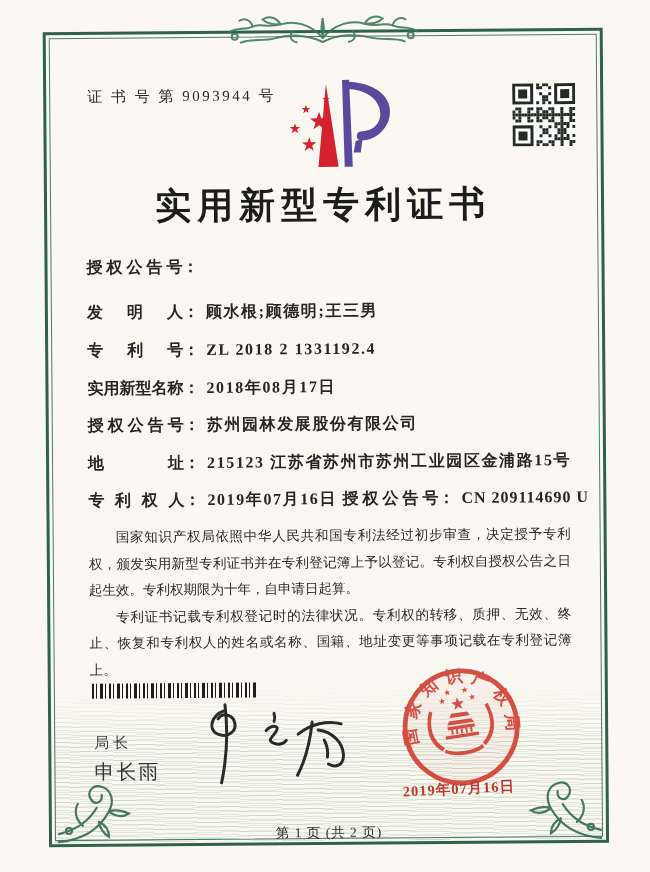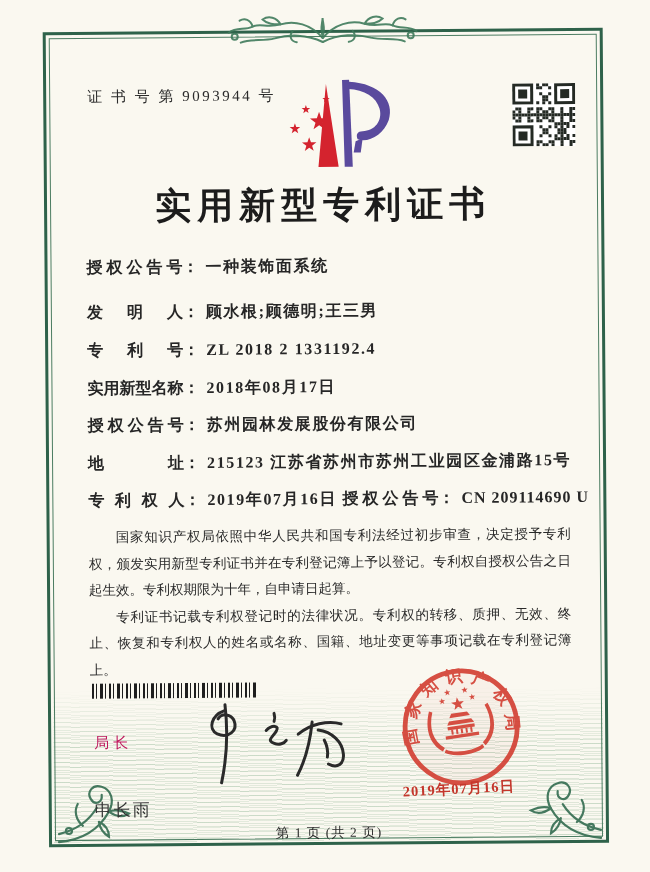--- a/index.html
+++ b/index.html
@@ -58,22 +58,22 @@
     font-size:13.5px;line-height:26.5px;color:#2a2a2a;font-weight:500;}
   .body-text p{margin:0;text-indent:2em;text-align:justify;}
 
   
   .barcode{position:absolute;left:90px;top:682px;width:166px;height:15px;
     background:repeating-linear-gradient(90deg,
       #1e1e1e 0 2px, rgba(0,0,0,0) 2px 4px,
       #1e1e1e 4px 5px, rgba(0,0,0,0) 5px 8px,
       #1e1e1e 8px 11px, rgba(0,0,0,0) 11px 13px,
       #1e1e1e 13px 14px, rgba(0,0,0,0) 14px 17px);}
-  .signer-title{position:absolute;left:92px;top:732px;font-size:15px;letter-spacing:4px;color:#be185d;}
-  .signer-name{position:absolute;left:92px;top:757px;font-size:17px;letter-spacing:2px;color:#333;margin-top:40px;}
+  .signer-title{position:absolute;left:92px;top:732px;font-size:15px;letter-spacing:4px;color:#404040;}
+  .signer-name{position:absolute;left:92px;top:757px;font-size:20px;letter-spacing:2px;color:#333;}
   .signature{position:absolute;left:192px;top:700px;width:160px;height:90px;}
 
   .seal{position:absolute;left:399px;top:668px;width:120px;height:120px;transform:rotate(-8deg);}
   .seal-date{position:absolute;left:400px;top:780px;width:140px;font-size:14.5px;font-weight:700;
     color:#c4372c;letter-spacing:1px;transform:rotate(-2.5deg);}
 
   .footer{position:absolute;left:46px;right:44px;top:824px;text-align:center;
     font-size:13.5px;color:#2b2b2b;letter-spacing:1px;}
 </style>
 </head>
@@ -276,21 +276,20 @@
       <rect x="0" y="42" width="21" height="21" fill="#242a24"></rect>
       <rect x="3" y="45" width="15" height="15" fill="#ffffff"></rect>
       <rect x="6" y="48" width="9" height="9" fill="#242a24"></rect>
     </svg>
 
   <div class="title">实用新型专利证书</div>
 
   <div class="row r-name">
     <span class="lbl">授权公告号</span>
       <span class="colon">：</span>
-      <span class="val">一种装饰面系统</span>
   </div>
   <div class="row r-inv">
     <span class="lbl">发明人</span>
       <span class="colon">：</span>
       <span class="val">顾水根;顾德明;王三男</span>
   </div>
   <div class="row r-pat">
     <span class="lbl">专利号</span>
       <span class="colon">：</span>
       <span class="val">ZL 2018 2 1331192.4</span>

